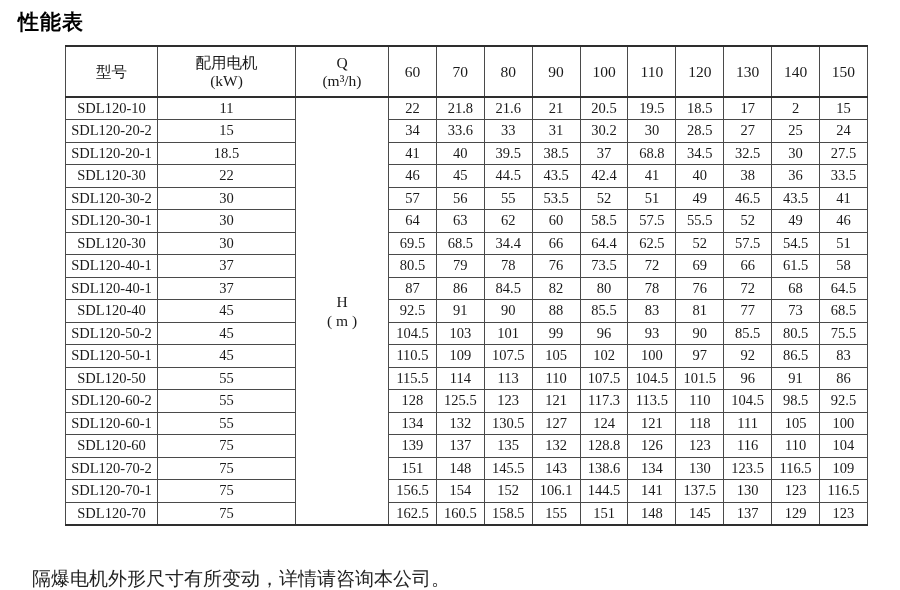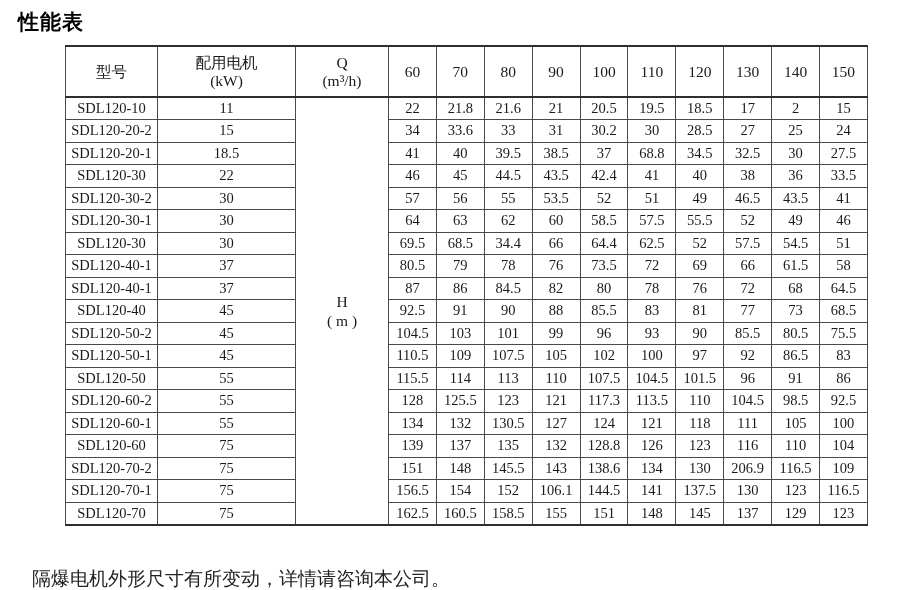--- a/index.html
+++ b/index.html
@@ -343,21 +343,21 @@
         <tr>
           <td>SDL120-70-2</td>
           <td>75</td>
           <td>151</td>
           <td>148</td>
           <td>145.5</td>
           <td>143</td>
           <td>138.6</td>
           <td>134</td>
           <td>130</td>
-          <td>206.9</td>
+          <td>123.5</td>
           <td>116.5</td>
           <td>109</td>
         </tr>
         <tr>
           <td>SDL120-70-1</td>
           <td>75</td>
           <td>156.5</td>
           <td>154</td>
           <td>152</td>
           <td>106.1</td>

